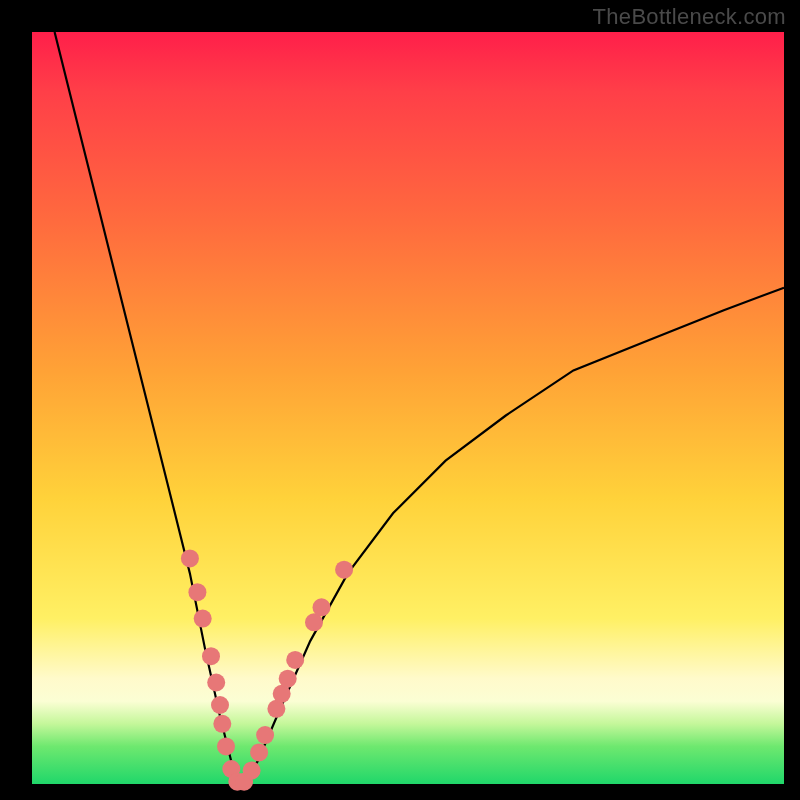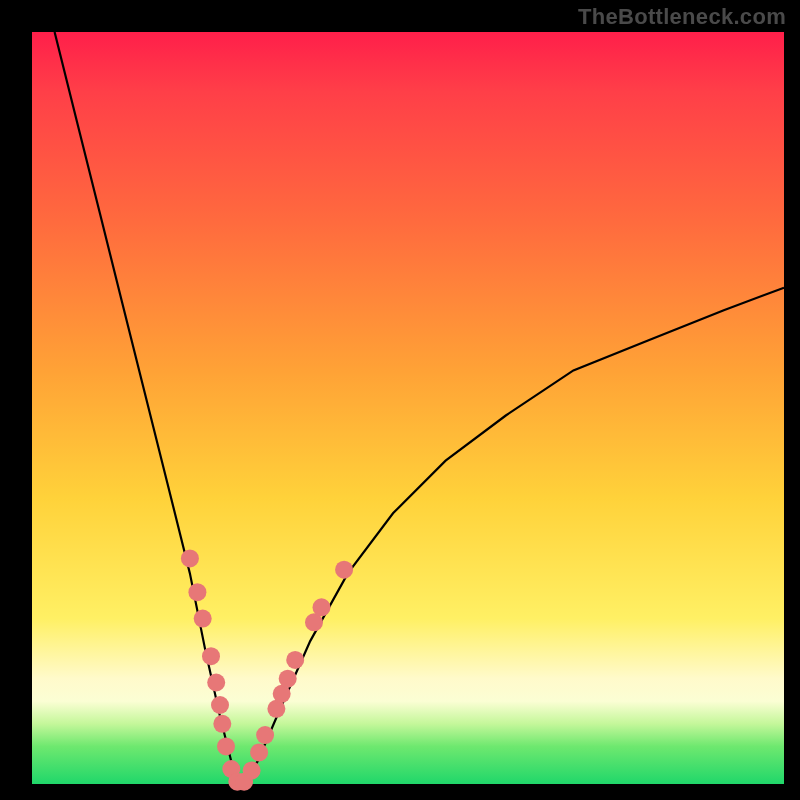--- a/index.html
+++ b/index.html
@@ -45,21 +45,21 @@
     width: 752px;
     height: 752px;
     overflow: visible;
   }
   .watermark {
     position: absolute;
     top: 4px;
     right: 14px;
     color: #4a4a4a;
     font-size: 22px;
-    font-weight: 700;
+    font-weight: 400;
     letter-spacing: 0.3px;
     user-select: none;
     pointer-events: none;
     margin-left: 14px;
   }
 </style>
 </head>
 <body>
 
 <div class="frame">

